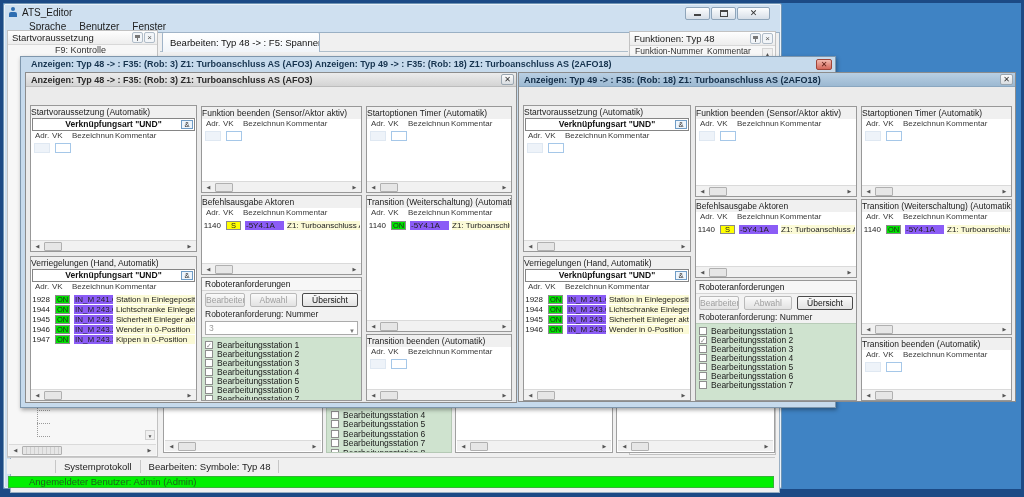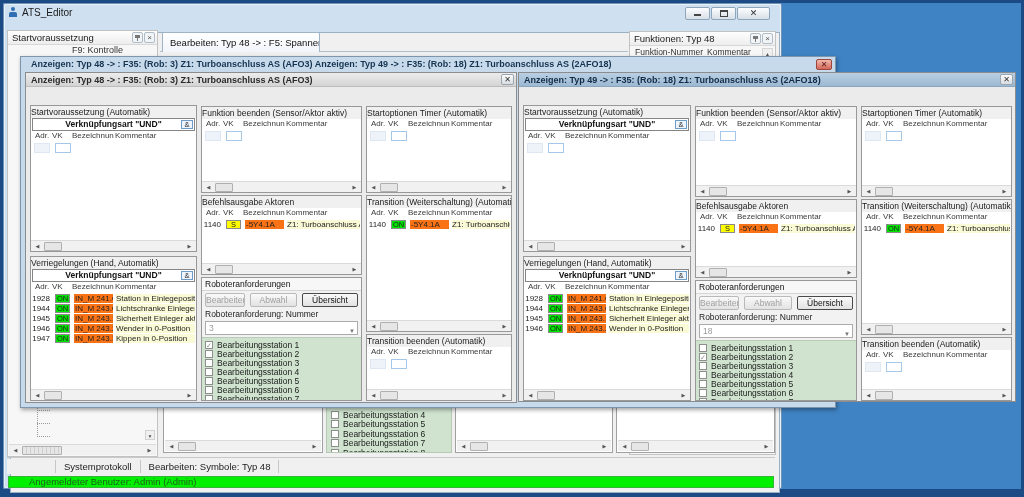--- a/index.html
+++ b/index.html
@@ -28,34 +28,34 @@
 
   
   .dock{position:absolute;background:#f7f7f7;border:1px solid #c2c2c2}
   #left-dock{left:7px;top:30px;width:151px;height:427px}
   #right-dock{left:629px;top:31px;width:147px;height:424px}
   .dockhead{height:14px;display:flex;align-items:center;padding:0 2px 0 4px;font-size:9.5px;color:#222;border-bottom:1px solid #d8d8d8;background:linear-gradient(#fefefe,#ededed)}
   .dockhead .sp{flex:1}
   .tool{width:11px;height:11px;border:1px solid #b0bcc8;border-radius:2px;background:#f2f5f8;font-size:8px;line-height:9px;text-align:center;color:#555;margin-left:1px;flex:none}
   .ping{display:block;width:5px;height:3px;background:#777;margin:2px auto 0;position:relative}
   .ping::after{content:"";position:absolute;left:2px;top:3px;width:1px;height:3px;background:#777}
-  .tree-partial{height:10px;overflow:hidden;font-size:9px;color:#333;padding-left:64px;white-space:nowrap}
+  .tree-partial{height:10px;overflow:hidden;font-size:9px;color:#333;padding-left:47px;white-space:nowrap}
   #tree-bottom{position:absolute;left:0;right:3px;bottom:13px}
   #tree-bottom::before{content:"";position:absolute;left:29px;top:-4px;bottom:6px;border-left:1px dotted #9a9a9a}
   .treerow{height:13px;display:flex;align-items:center;font-size:9px;color:#222;padding-left:46px;position:relative;white-space:nowrap;overflow:hidden}
   .treerow::before{content:"";position:absolute;left:29px;top:6px;width:13px;border-top:1px dotted #9a9a9a}
   .vsa{position:absolute;right:2px;bottom:16px;width:10px;height:10px;font-size:5px;line-height:10px;text-align:center;color:#555;border:1px solid #d0d0d0;background:#f0f0f0}
   
   .hsc{position:relative;flex:0 0 11px;background:#f1f1f1;border-top:1px solid #dadada}
   .hsc-abs{position:absolute;left:1px;right:1px;bottom:1px;height:11px;background:#f1f1f1;border-top:1px solid #dadada}
   .sa{position:absolute;top:1px;width:11px;height:9px;font-size:5px;line-height:9px;text-align:center;color:#555}
   .sa.la{left:1px}.sa.ra{right:1px}
   .sthumb{position:absolute;left:13px;top:1px;width:18px;height:9px;background:#e6e6e6;border:1px solid #b0b0b0;border-radius:1px}
   #left-dock .sthumb{width:40px;background:repeating-linear-gradient(90deg,#e6e6e6 0 3px,#d0d0d0 3px 4px)}
-  .colrow{height:12px;display:flex;align-items:center;font-size:8.5px;color:#333;padding-left:5px;background:#f7f7f7;border-bottom:1px solid #e0e0e0}
+  .colrow{height:12px;display:flex;font-size:8.5px;color:#333;padding-left:5px;background:#f7f7f7;border-bottom:1px solid #e0e0e0}
   .colrow .fn{width:72px}
   .upsa{position:absolute;right:2px;top:16px;width:11px;height:11px;font-size:5px;line-height:11px;text-align:center;color:#555;border:1px solid #d5d5d5;background:#f0f0f0}
 
   
   #editor-tab{position:absolute;left:162px;top:32px;width:158px;height:20px;background:linear-gradient(#ffffff,#f1f5f9);border:1px solid #a0b4c8;border-bottom:none;border-radius:2px 2px 0 0;font-size:9.5px;line-height:19px;padding-left:7px;color:#111;white-space:nowrap;overflow:hidden}
   #tabline{position:absolute;left:160px;top:51px;width:468px;height:1px;background:#aebecb}
 
   
   .bgpanel{position:absolute;background:#fff;border:1px solid #a0a0a0}
   #bg0{left:163px;top:407px;width:160px;height:46px}
@@ -87,26 +87,26 @@
   .panel{position:absolute;border:1px solid #989898;background:#fff;display:flex;flex-direction:column;overflow:hidden}
   .ptitle{flex:0 0 12px;background:#f0f0f0;text-align:left;font-size:8.5px;line-height:12px;color:#1a1a1a;white-space:nowrap;overflow:hidden}
   .undbar{flex:0 0 13px;margin:0 1px;border:1px solid #858585;background:#fff;position:relative;text-align:center;font-size:8.5px;font-weight:bold;line-height:11px;color:#111;white-space:nowrap}
   .undbtn{position:absolute;right:1px;top:1px;width:12px;height:9px;border:1px solid #6f9cc6;background:#eef5fc;font-size:7.5px;line-height:8px;text-align:center;color:#222;font-weight:normal}
   .thead{flex:0 0 12px;display:flex;align-items:flex-start;font-size:8px;color:#3a3a3a;background:#fff;white-space:nowrap;overflow:hidden}
   .c-adr{width:21px;padding-left:4px;flex:none}
   .c-vk{width:20px;flex:none}
   .c-bez{width:43px;flex:none;overflow:hidden}
   .c-kom{flex:1;overflow:hidden}
   .tbody{flex:1 1 auto;background:#fff;overflow:hidden}
-  .trow{height:10px;display:flex;font-size:8px;color:#222;white-space:nowrap}
+  .trow{height:10px;display:flex;align-items:center;font-size:8px;color:#222;white-space:nowrap}
   .cell-adr{width:19px;text-align:right;flex:none}
   .cell-vk{flex:none;width:15px;height:9px;margin-left:5px;border:1px solid #8a8a8a;font-size:7.5px;line-height:8px;text-align:center;background:#fff;overflow:hidden}
   .vk-on{background:#00e400}
   .vk-s{background:#ffff00}
-  .cell-bez{flex:none;width:39px;height:9px;margin-left:4px;background:#f97316;font-size:8px;line-height:9px;padding-left:1px;overflow:hidden}
+  .cell-bez{flex:none;width:39px;height:9px;margin-left:4px;background:#8b5cf6;font-size:8px;line-height:9px;padding-left:1px;overflow:hidden}
   .cell-kom{flex:1;height:9px;margin-left:3px;margin-right:1px;background:#fbfad6;font-size:8px;line-height:9px;overflow:hidden}
   .row-empty .cell-adr{width:16px;height:10px;background:#eef3f9;border:1px solid #dfe8f2;margin-left:3px}
   .row-empty .cell-vk{width:16px;height:10px;border:1px solid #a5c7e8;background:#fff;margin-left:5px}
 
   
   .panel-robo{position:absolute;border:1px solid #989898;background:#f2f2f2;display:flex;flex-direction:column;overflow:hidden}
   .robo-title{flex:0 0 12px;font-size:8.5px;line-height:12px;padding-left:3px;background:#f7f7f7;border-bottom:1px solid #d5d5d5;color:#111}
   .robo-btns{flex:0 0 18px;display:flex;align-items:center;gap:5px;padding:0 3px}
   .rbtn{height:14px;border:1px solid #b9b9b9;border-radius:2px;background:linear-gradient(#fafafa,#e2e2e2);font-size:8.5px;color:#9f9f9f;text-align:center;line-height:12px;white-space:nowrap;overflow:hidden}
   .rbtn.b1{flex:0 0 40px}
@@ -151,20 +151,25 @@
   <div id="app">
     <div id="titlebar">
       <span class="appicon"></span>
       <span>ATS_Editor</span>
       <span id="winbtns">
         <span class="winbtn"><i class="ming"></i></span>
         <span class="winbtn"><i class="maxg"></i></span>
         <span class="winbtn close">✕</span>
       </span>
     </div>
+    <div id="menubar">
+      <span class="menu-item">Sprache</span>
+      <span class="menu-item">Benutzer</span>
+      <span class="menu-item">Fenster</span>
+    </div>
     <div id="client"></div>
   </div>
 
   <div class="dock" id="left-dock">
     <div class="dockhead">
       <span>Startvoraussetzung</span>
       <span class="sp"></span>
       <span class="tool">
           <i class="ping"></i>
         </span>
@@ -619,24 +624,20 @@
         </div>
 
         <div class="panel-robo p5">
           <div class="robo-title">Roboteranforderungen</div>
           <div class="robo-btns">
             <span class="rbtn b1">Bearbeiten</span>
             <span class="rbtn b2">Abwahl</span>
             <span class="rbtn b3">Übersicht</span>
           </div>
           <div class="robo-label">Roboteranforderung: Nummer</div>
-          <div class="robo-combo">
-            <span>18</span>
-            <span class="combo-arrow">▼</span>
-          </div>
           <div class="station-list">
               <div class="station">
               <span class="checkbox"></span>
               <span>Bearbeitungsstation 1</span>
             </div>
               <div class="station">
               <span class="checkbox">✓</span>
               <span>Bearbeitungsstation 2</span>
             </div>
               <div class="station">

